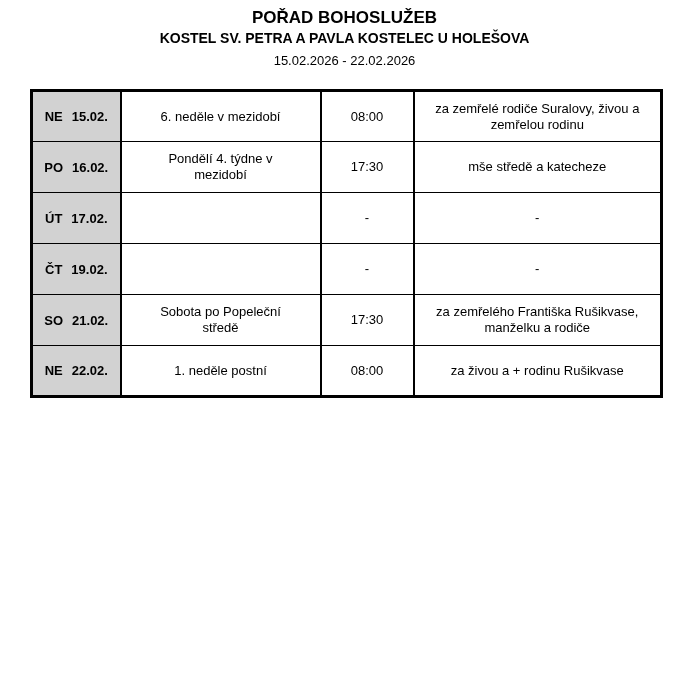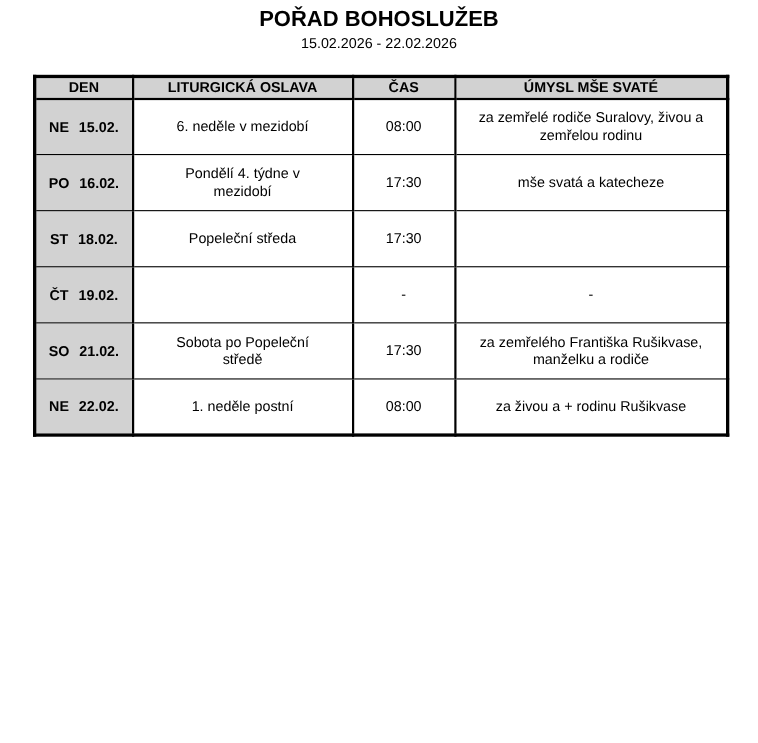--- a/index.html
+++ b/index.html
@@ -12,21 +12,21 @@
   body {
     width: 689px;
     height: 675px;
     overflow: hidden;
   }
   .titles {
     text-align: center;
     padding-top: 8px;
   }
   .title-line1 {
-    font-size: 20px;
+    font-size: 17px;
     font-weight: bold;
     line-height: 20px;
   }
   .title-line2 {
     font-size: 14px;
     font-weight: bold;
     line-height: 21px;
   }
   .date-range {
     font-size: 13px;
@@ -81,37 +81,32 @@
     padding: 2px 3px;
     white-space: pre-line;
     line-height: 16px;
   }
 </style>
 </head>
 <body>
 
 <div class="titles">
   <div class="title-line1">POŘAD BOHOSLUŽEB</div>
+  <div class="title-line2">KOSTEL SV. PETRA A PAVLA KOSTELEC U HOLEŠOVA</div>
   <div class="date-range">15.02.2026 - 22.02.2026</div>
 </div>
 
 <table class="schedule">
   <colgroup>
     <col style="width:89px">
     <col style="width:200px">
     <col style="width:93px">
     <col style="width:248px">
   </colgroup>
   <tbody>
-      <tr class="head-row">
-    <th>DEN</th>
-    <th>LITURGICKÁ OSLAVA</th>
-    <th>ČAS</th>
-    <th>ÚMYSL MŠE SVATÉ</th>
-  </tr>
 
   <tr class="data-row">
     <td class="day-cell">
       <div class="day-wrap">
         <span>NE</span>
         <span>15.02.</span>
       </div>
     </td>
     <td class="cel-cell">6. neděle v mezidobí</td>
     <td class="time-cell">08:00</td>
@@ -122,35 +117,35 @@
   <tr class="data-row">
     <td class="day-cell">
       <div class="day-wrap">
         <span>PO</span>
         <span>16.02.</span>
       </div>
     </td>
     <td class="cel-cell">Pondělí 4. týdne v
 mezidobí</td>
     <td class="time-cell">17:30</td>
-    <td class="int-cell">mše svatá a katecheze</td>
+    <td class="int-cell">mše středě a katecheze</td>
   </tr>
-
 
   <tr class="data-row">
     <td class="day-cell">
       <div class="day-wrap">
-        <span>ST</span>
-        <span>18.02.</span>
+        <span>ÚT</span>
+        <span>17.02.</span>
       </div>
     </td>
-    <td class="cel-cell">Popeleční středa</td>
-    <td class="time-cell">17:30</td>
-    <td class="int-cell"></td>
+    <td class="cel-cell"></td>
+    <td class="time-cell">-</td>
+    <td class="int-cell">-</td>
   </tr>
+
 
   <tr class="data-row">
     <td class="day-cell">
       <div class="day-wrap">
         <span>ČT</span>
         <span>19.02.</span>
       </div>
     </td>
     <td class="cel-cell"></td>
     <td class="time-cell">-</td>

